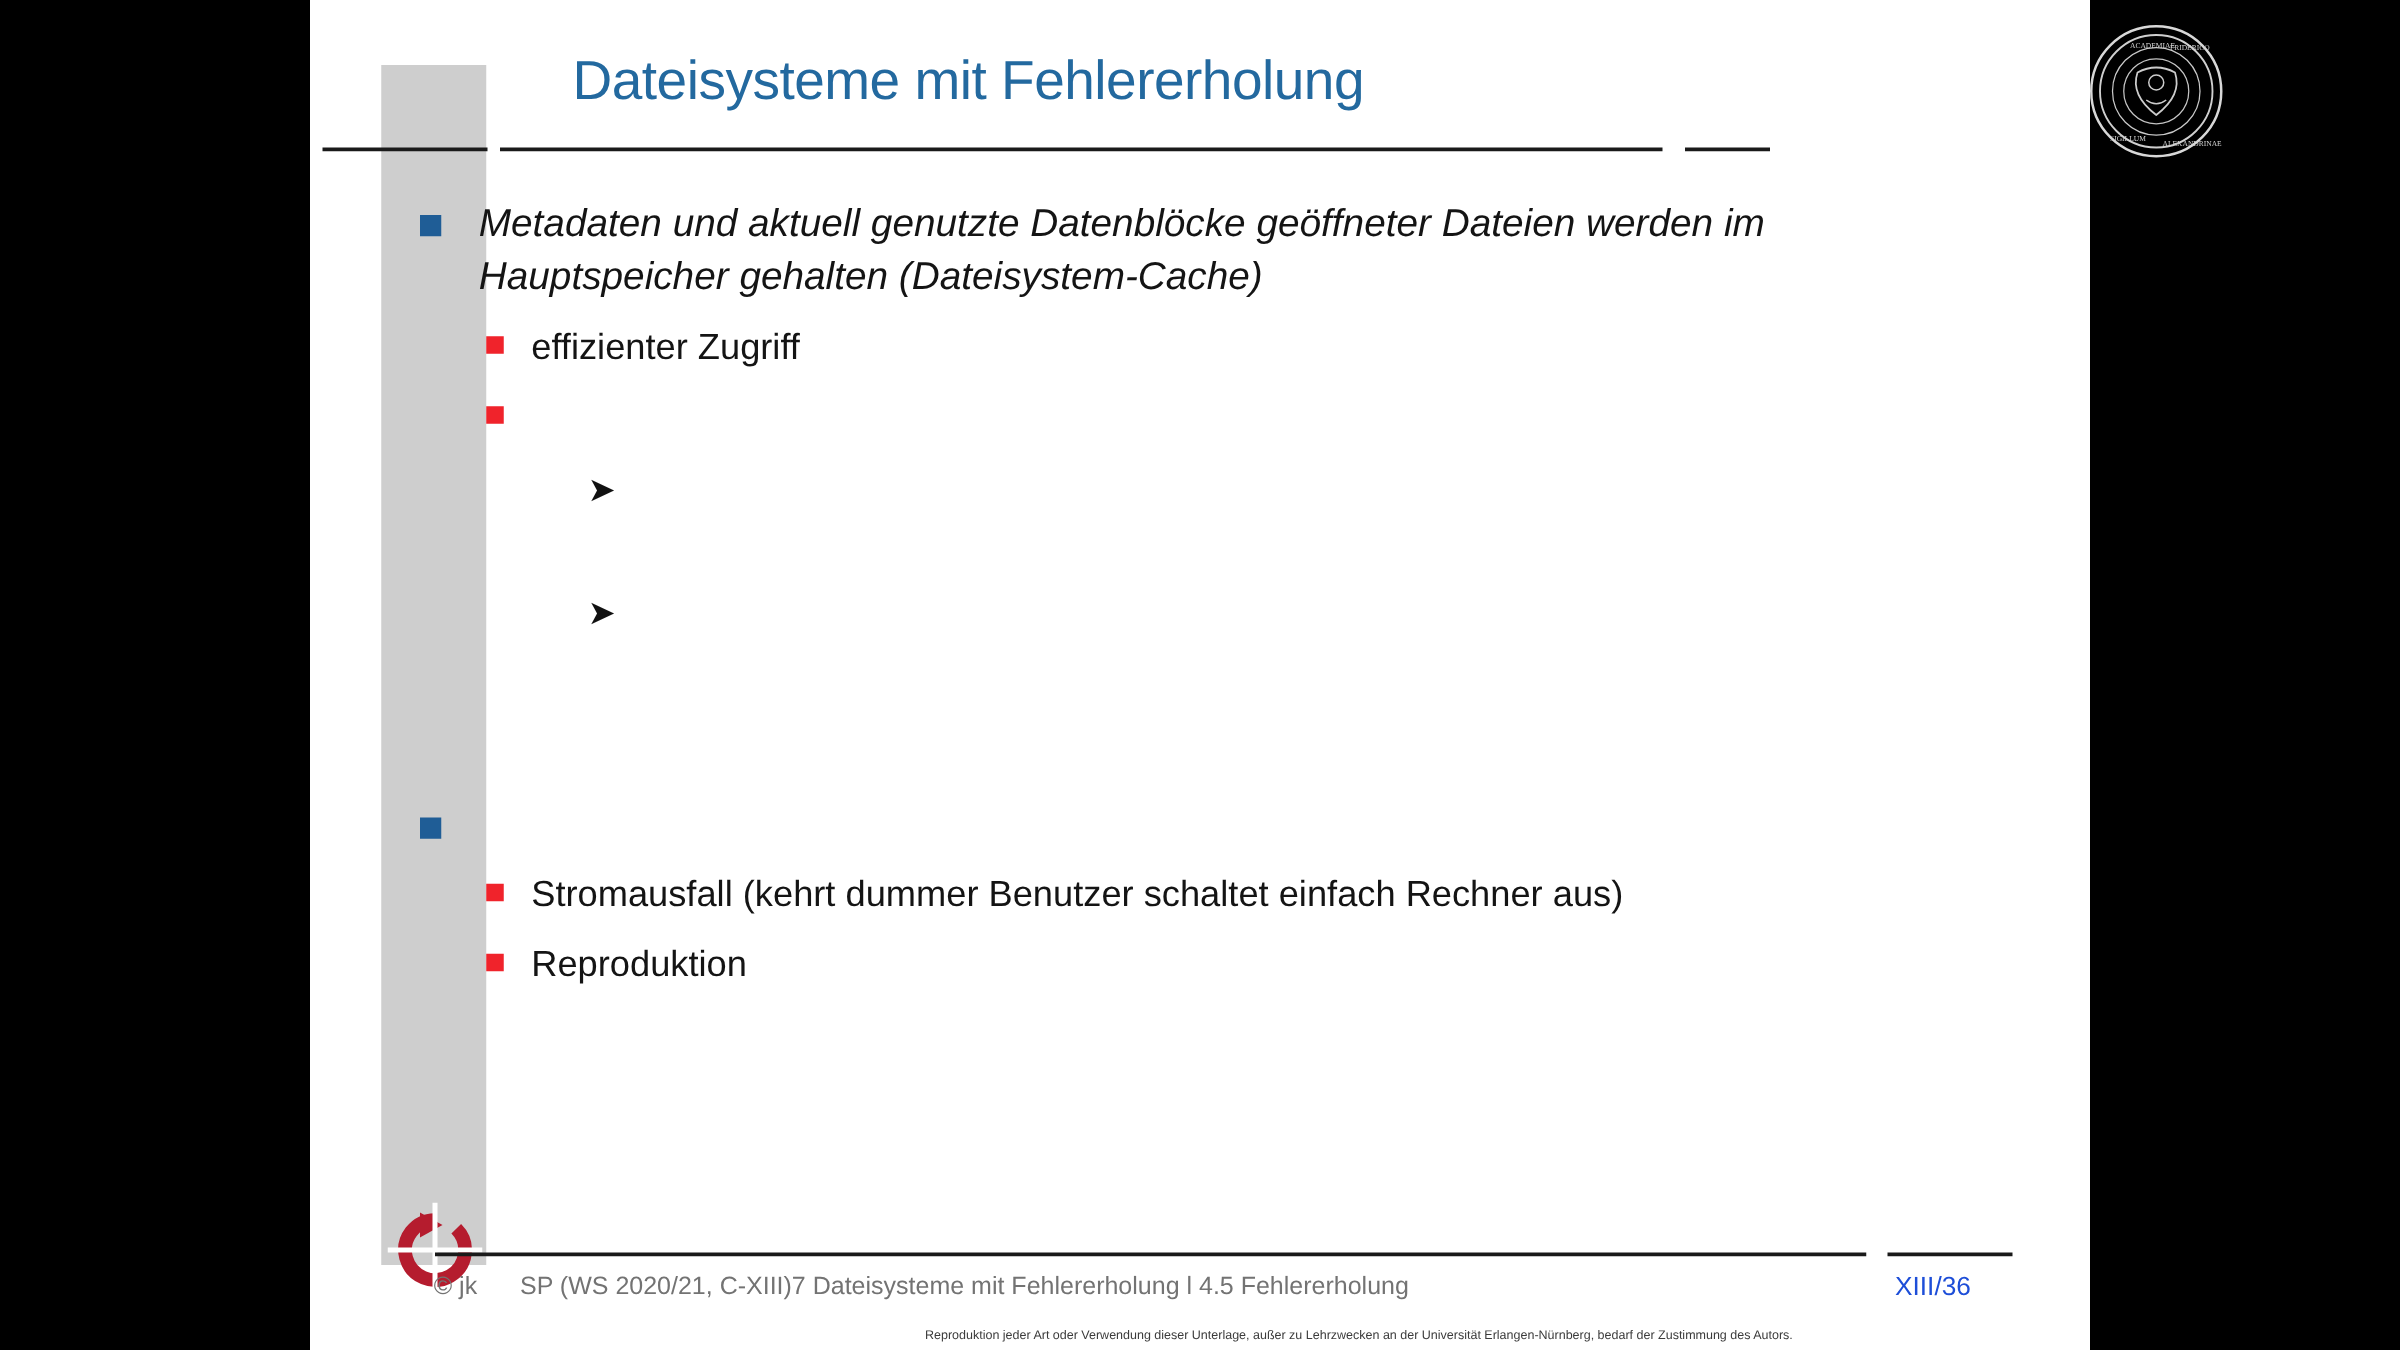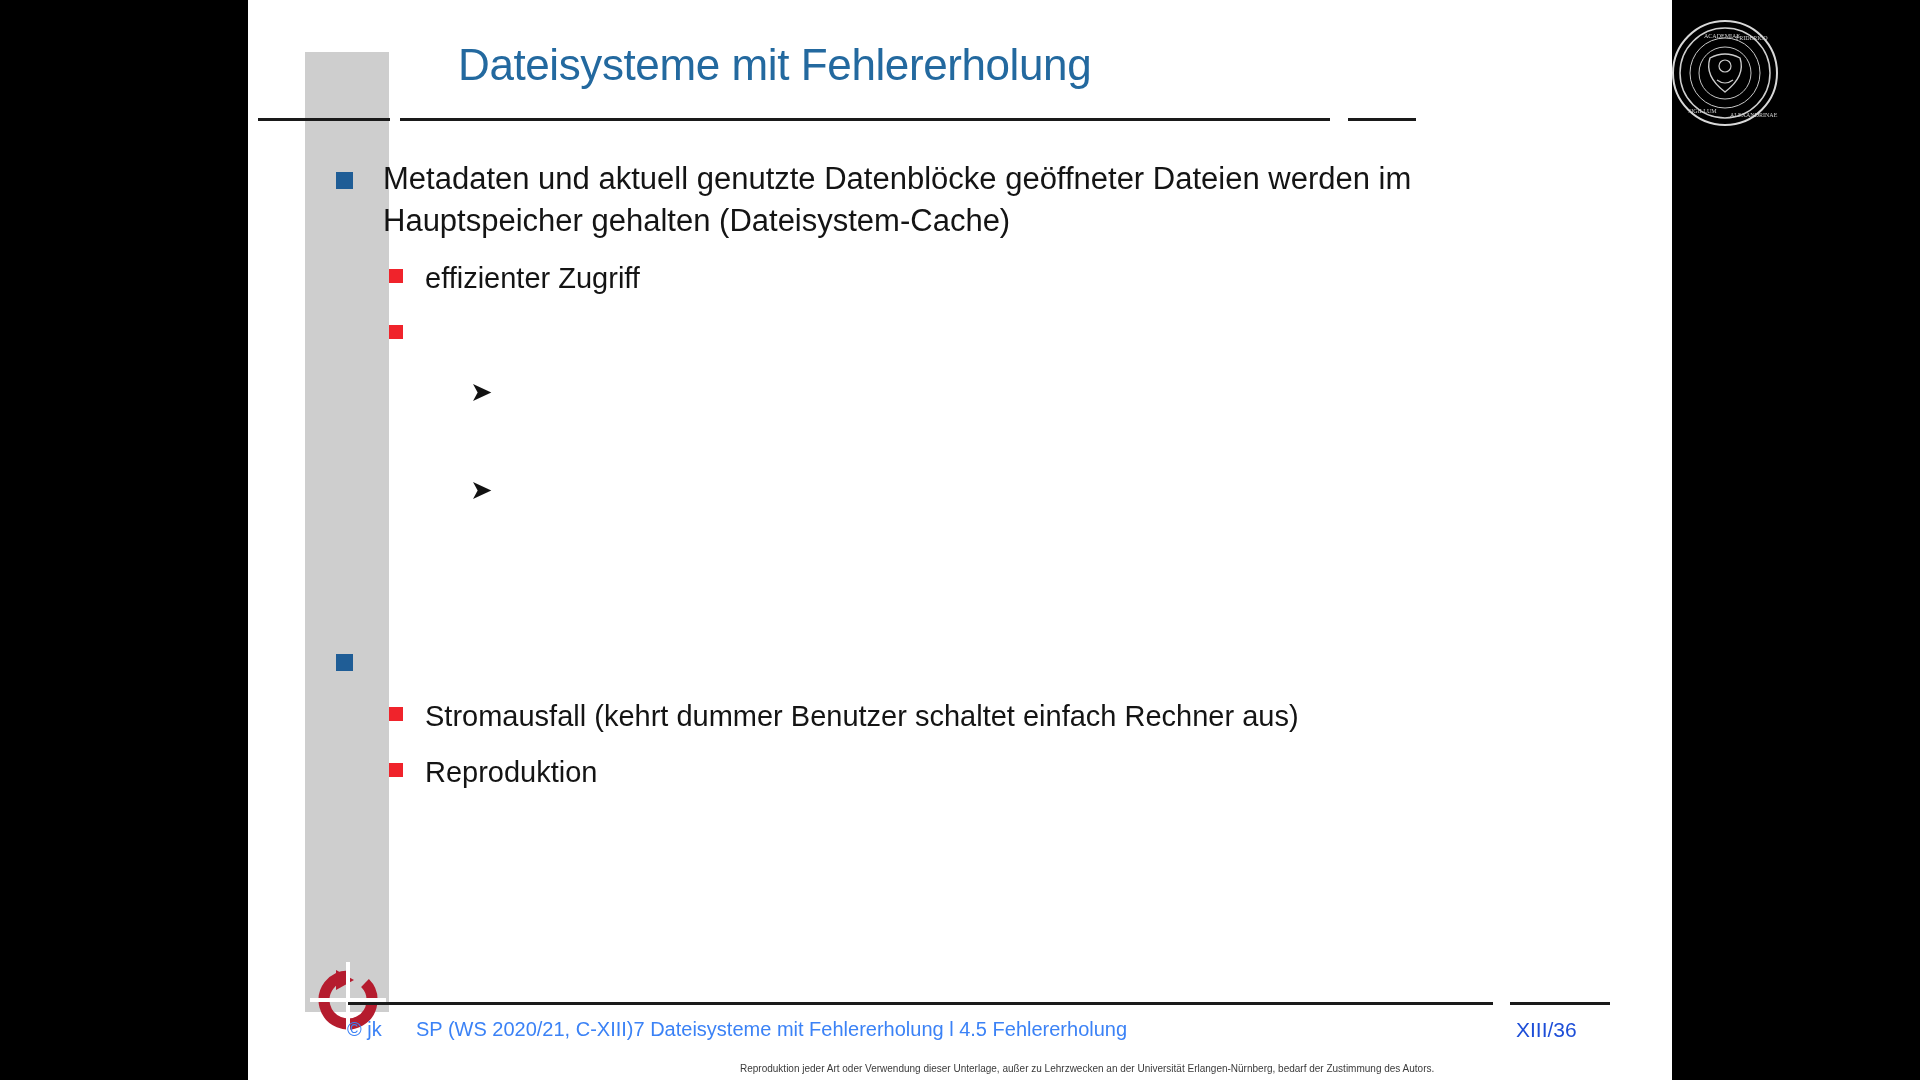--- a/index.html
+++ b/index.html
@@ -125,21 +125,21 @@
     height: 3px;
     background: #1a1a1a;
   }
   .footer-rule.main  { left: 100px;  width: 1145px; }
   .footer-rule.right { left: 1262px; width: 100px;  }
 
   .footer-text {
     position: absolute;
     top: 1018px;
     font-size: 20px;
-    color: #3b82f6;
+    color: #737373;
     white-space: nowrap;
   }
   .footer-copy { left: 99px; }
   .footer-main { left: 168px; }
   .footer-page {
     position: absolute;
     top: 1018px;
     left: 1268px;
     font-size: 21px;
     color: #1d4ed8;
@@ -200,21 +200,21 @@
 
     <div class="side-strip"></div>
 
     <div class="title">Dateisysteme mit Fehlererholung</div>
     <div class="title-rule left"></div>
     <div class="title-rule mid"></div>
     <div class="title-rule right"></div>
 
     <div class="content">
 
-      <div class="item lvl1" style="left:88px; top:158px; width:1250px;">
+      <div class="item lvl1" style="left:88px; top:158px; width:1250px;font-style:italic;">
         <span class="bullet sq-blue"></span>
         <span class="gap"></span>
         <span class="txt">Metadaten und aktuell genutzte Datenblöcke geöffneter Dateien werden im
 Hauptspeicher gehalten (Dateisystem-Cache)</span>
       </div>
 
       <div class="item lvl2" style="left:141px; top:258px; width:1200px;">
         <span class="bullet sq-red"></span>
         <span class="gap"></span>
         <span class="txt">effizienter Zugriff</span>

